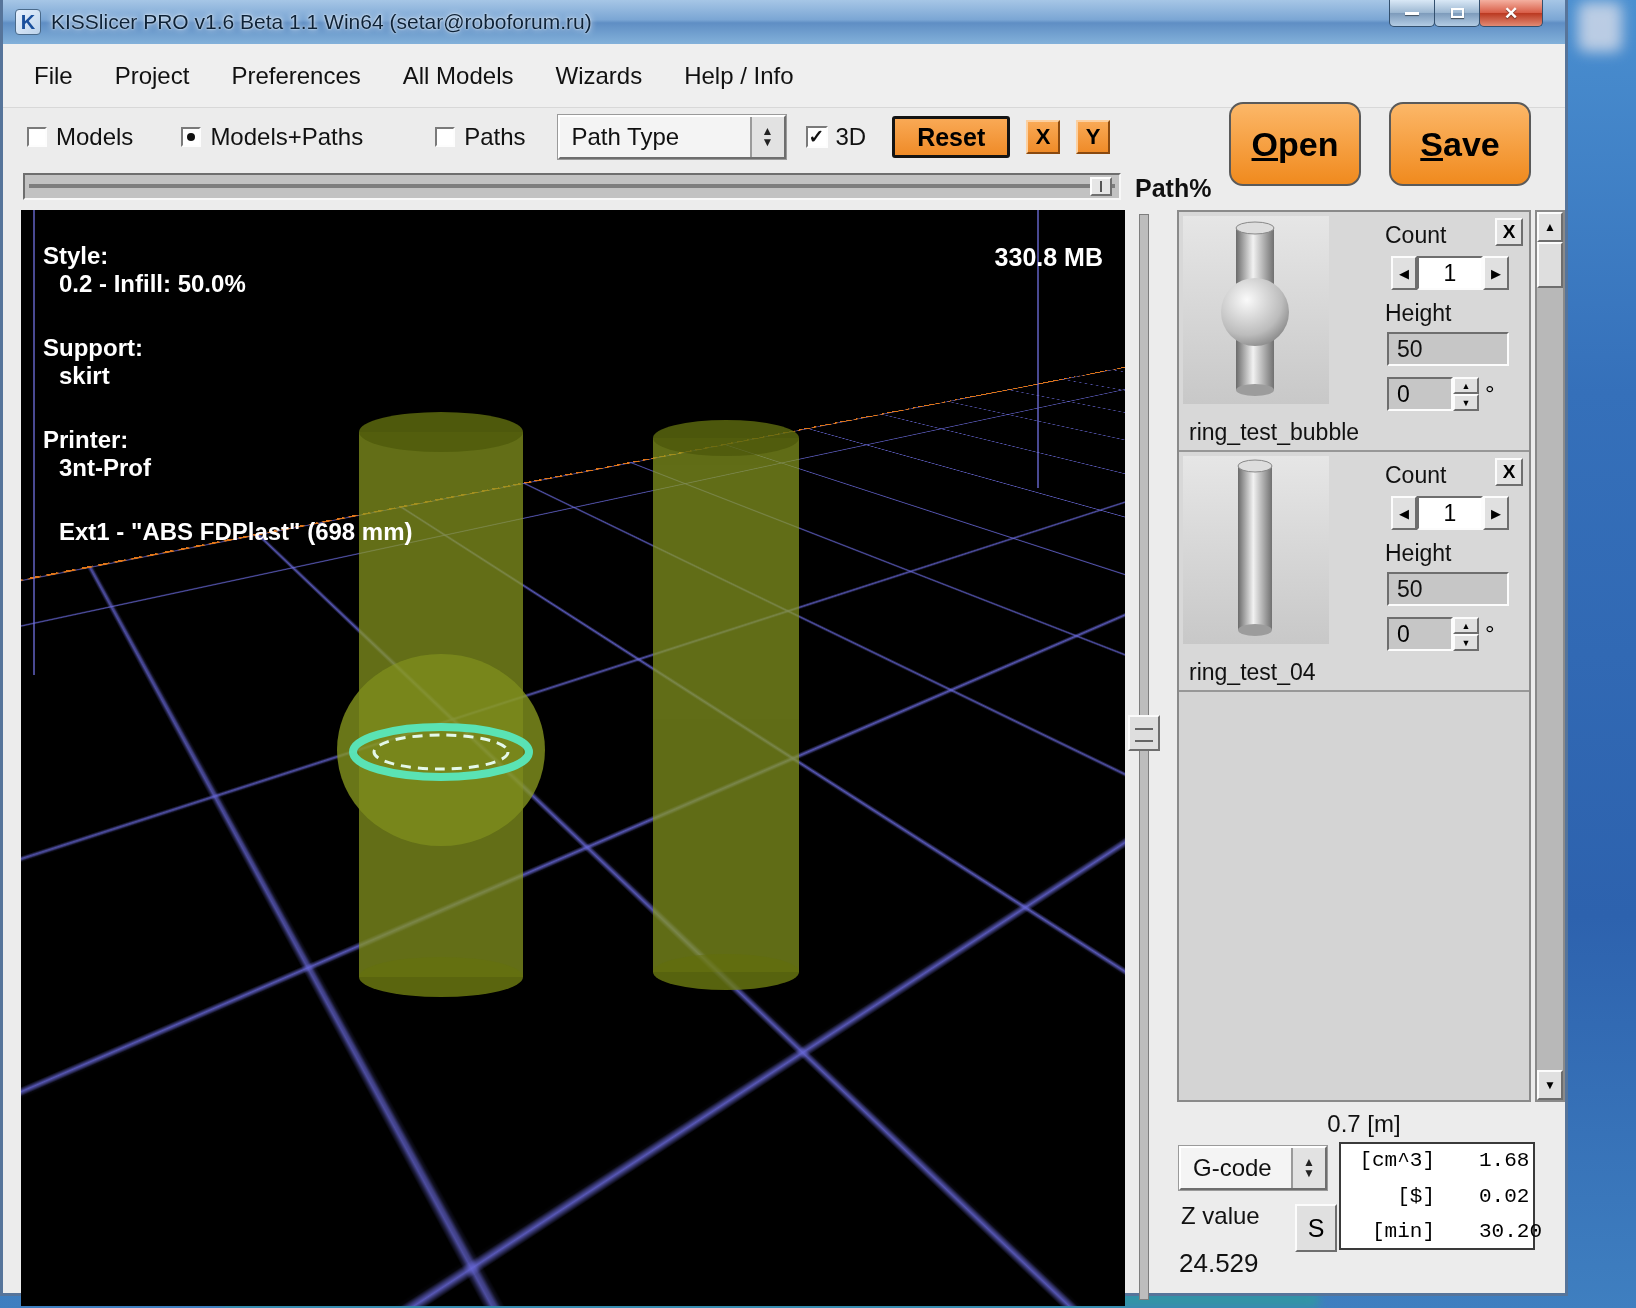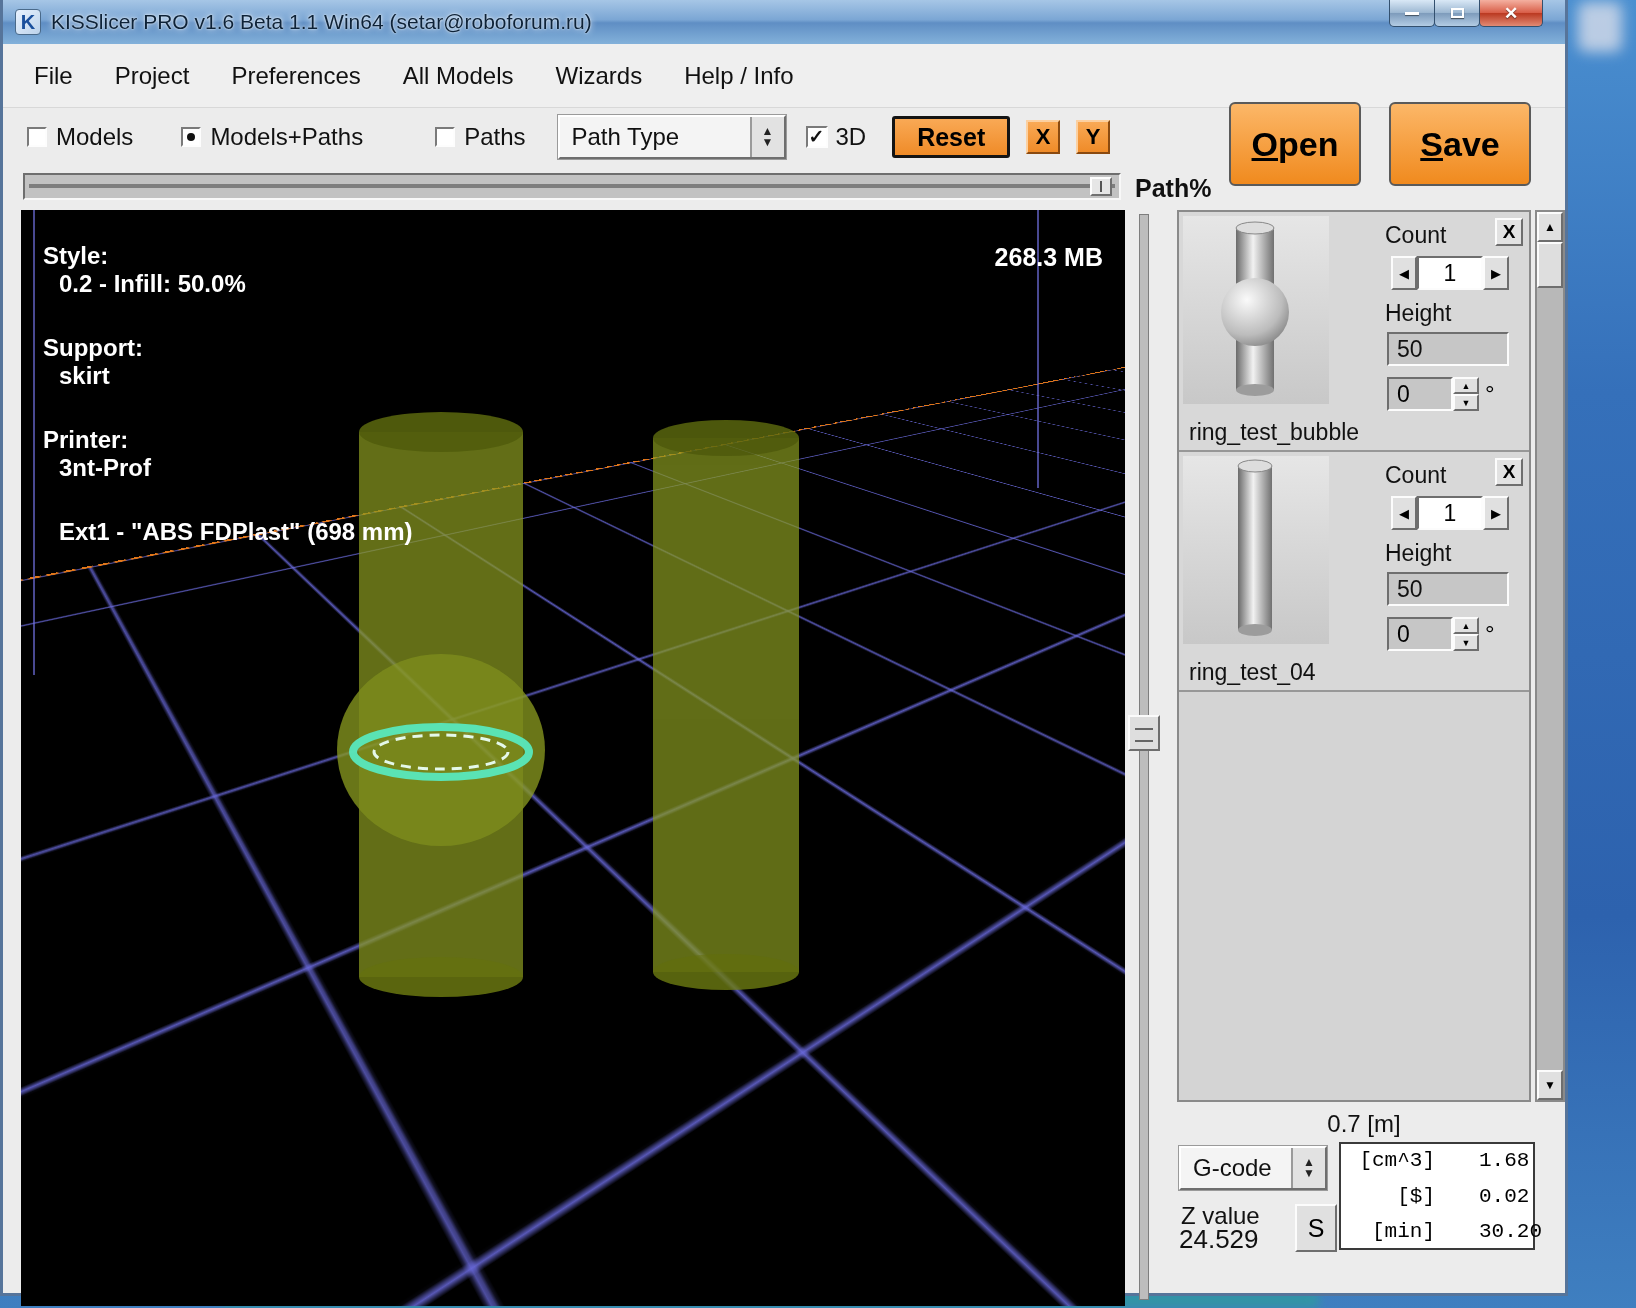--- a/index.html
+++ b/index.html
@@ -60,21 +60,21 @@
   .cbbox { width:22px; height:22px; background:#fff; border:2px solid;
     border-color:#7a7a7a #fdfdfd #fdfdfd #7a7a7a; margin-right:8px;
     display:flex; align-items:center; justify-content:center; }
   .chk { font-style:normal; font-size:19px; font-weight:bold; color:#111; line-height:18px; }
 
   .btn { display:flex; align-items:center; justify-content:center; cursor:pointer; color:#000; }
   .btn.reset { width:118px; height:42px; margin-left:26px; font-size:25px; font-weight:bold;
     background:linear-gradient(180deg,#f9a955,#ef8b28); border:3px solid #141414; border-radius:3px; }
   .btn.xy { width:34px; height:34px; margin-left:16px; font-size:22px; font-weight:bold;
     background:linear-gradient(180deg,#f9a955,#ef8b28); border:2px solid; border-color:#fcd0a0 #8a4a10 #8a4a10 #fcd0a0; }
-  .btn.big { position:absolute; top:102px; height:84px; font-weight:bold; border-radius:6px;
+  .btn.big { position:absolute; top:102px; height:84px; font-weight:bold; border-radius:14px;
     background:linear-gradient(180deg,#fcb768,#f08a1e); border:2px solid #5a5a5a; z-index:5; }
   .btn.open { left:1226px; width:132px; }
   .btn.save { left:1386px; width:142px; }
   .biglabel { display:block; font-size:34px; font-weight:bold; color:#000; }
   .biglabel::first-letter { text-decoration:underline; }
 
   .sliderrow { height:44px; position:relative; }
   .hslider { position:absolute; left:20px; top:7px; width:1098px; height:27px; background:#c2c2c2;
     border:2px solid; border-color:#6e6e6e #f8f8f8 #f8f8f8 #6e6e6e; cursor:pointer; }
   .hslider::before { content:""; position:absolute; left:4px; right:4px; top:9px; height:4px; background:#7e7e7e; }
@@ -158,21 +158,21 @@
   .length-row { height:38px; text-align:center; font-size:24px; color:#111; padding-top:8px; }
   .controls-row { position:relative; flex:1; margin-left:14px; }
   .gchoice { position:absolute; left:2px; top:6px; width:148px; }
   .stats { position:absolute; left:162px; top:2px; width:196px; height:108px; background:#fff;
     border:2px solid #3a3a3a; font-family:"Liberation Mono", monospace; font-size:21px;
     padding:5px 8px; display:flex; flex-direction:column; justify-content:space-between; }
   .srow { display:flex;gap:44px; }
   .sl { min-width:86px; text-align:right; white-space:pre; }
   .sv { flex:1; text-align:right; }
   .zlabel { position:absolute; left:4px; top:62px; font-size:24px; color:#111; }
-  .zval { position:absolute; left:2px; top:84px; font-size:26px; color:#111; }
+  .zval { position:absolute; left:2px; top:108px; font-size:26px; color:#111; }
   .btn.sq { position:absolute; left:118px; top:64px; width:42px; height:48px; font-size:25px;
     background:#e0e0e0; border:2px solid; border-color:#fcfcfc #6e6e6e #6e6e6e #fcfcfc; }
 </style>
 </head>
 <body>
 
 <div class="desktop">
   <div class="blob b1"></div>
   <div class="blob b2"></div>
   <div class="blob b3"></div>
@@ -273,21 +273,21 @@
             <ellipse cx="420" cy="767" rx="82" ry="20" fill="#6f7d12" fill-opacity="0.9"></ellipse>
             <ellipse cx="420" cy="222" rx="82" ry="20" fill="#5c680f" fill-opacity="0.95"></ellipse>
           </g>
 
           <g opacity="0.95">
             <ellipse cx="420" cy="542" rx="88" ry="25" fill="none" stroke="#59e8bd" stroke-width="8"></ellipse>
             <ellipse cx="420" cy="542" rx="67" ry="17" fill="none" stroke="#eafff5" stroke-width="3" stroke-dasharray="10 7"></ellipse>
           </g>
         </svg>
 
-        <div class="ovl mem">268.3 MB</div>
+        <div class="ovl mem">330.8 MB</div>
         <div class="infostack">
           <div class="ilabel">Style:</div>
           <div class="ivalue">0.2 - Infill: 50.0%</div>
           <div class="ilabel">Support:</div>
           <div class="ivalue">skirt</div>
           <div class="ilabel">Printer:</div>
           <div class="ivalue">3nt-Prof</div>
           <div class="ivalue">Ext1 - "ABS FDPlast" (698 mm)</div>
         </div>
       </div>

